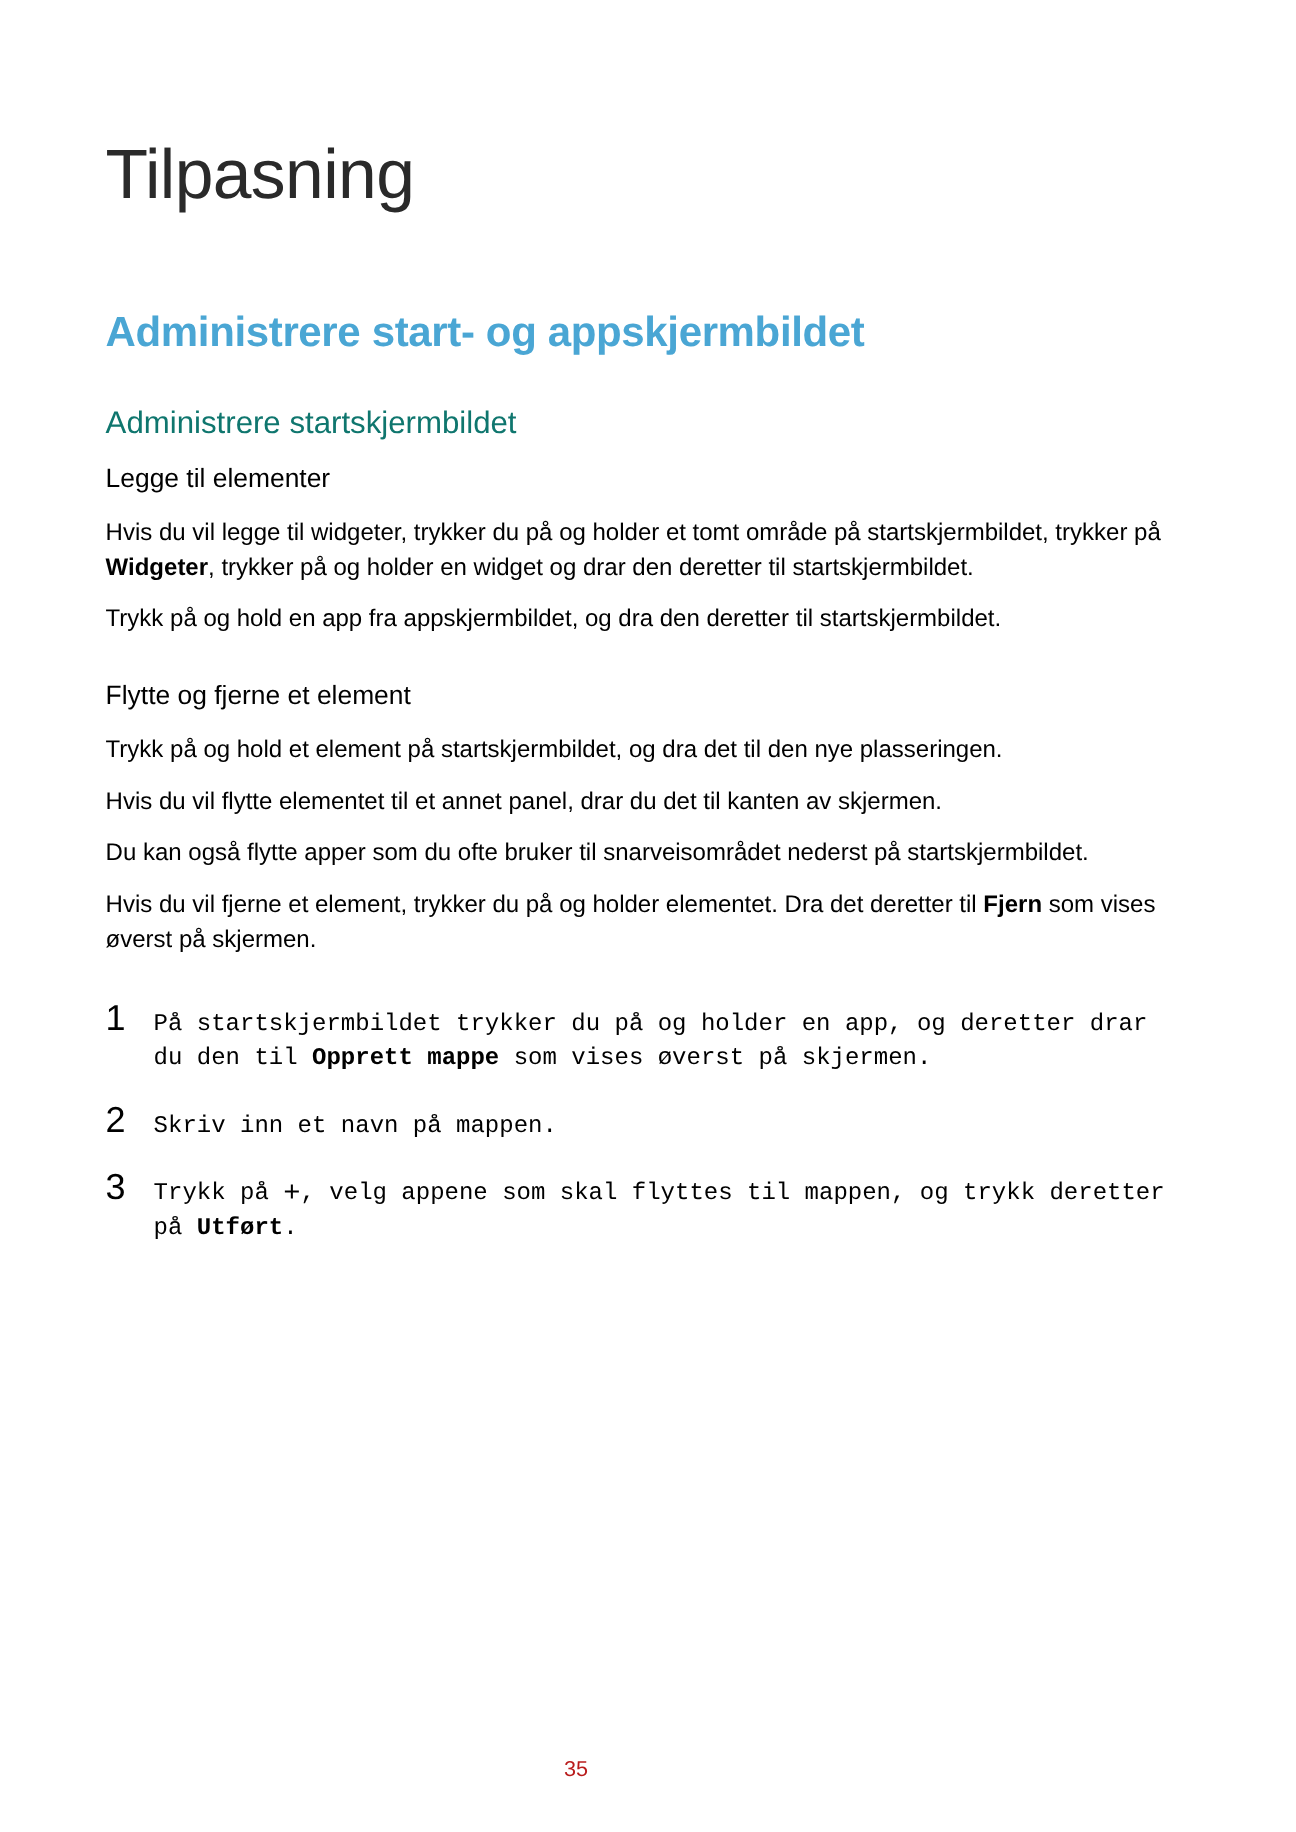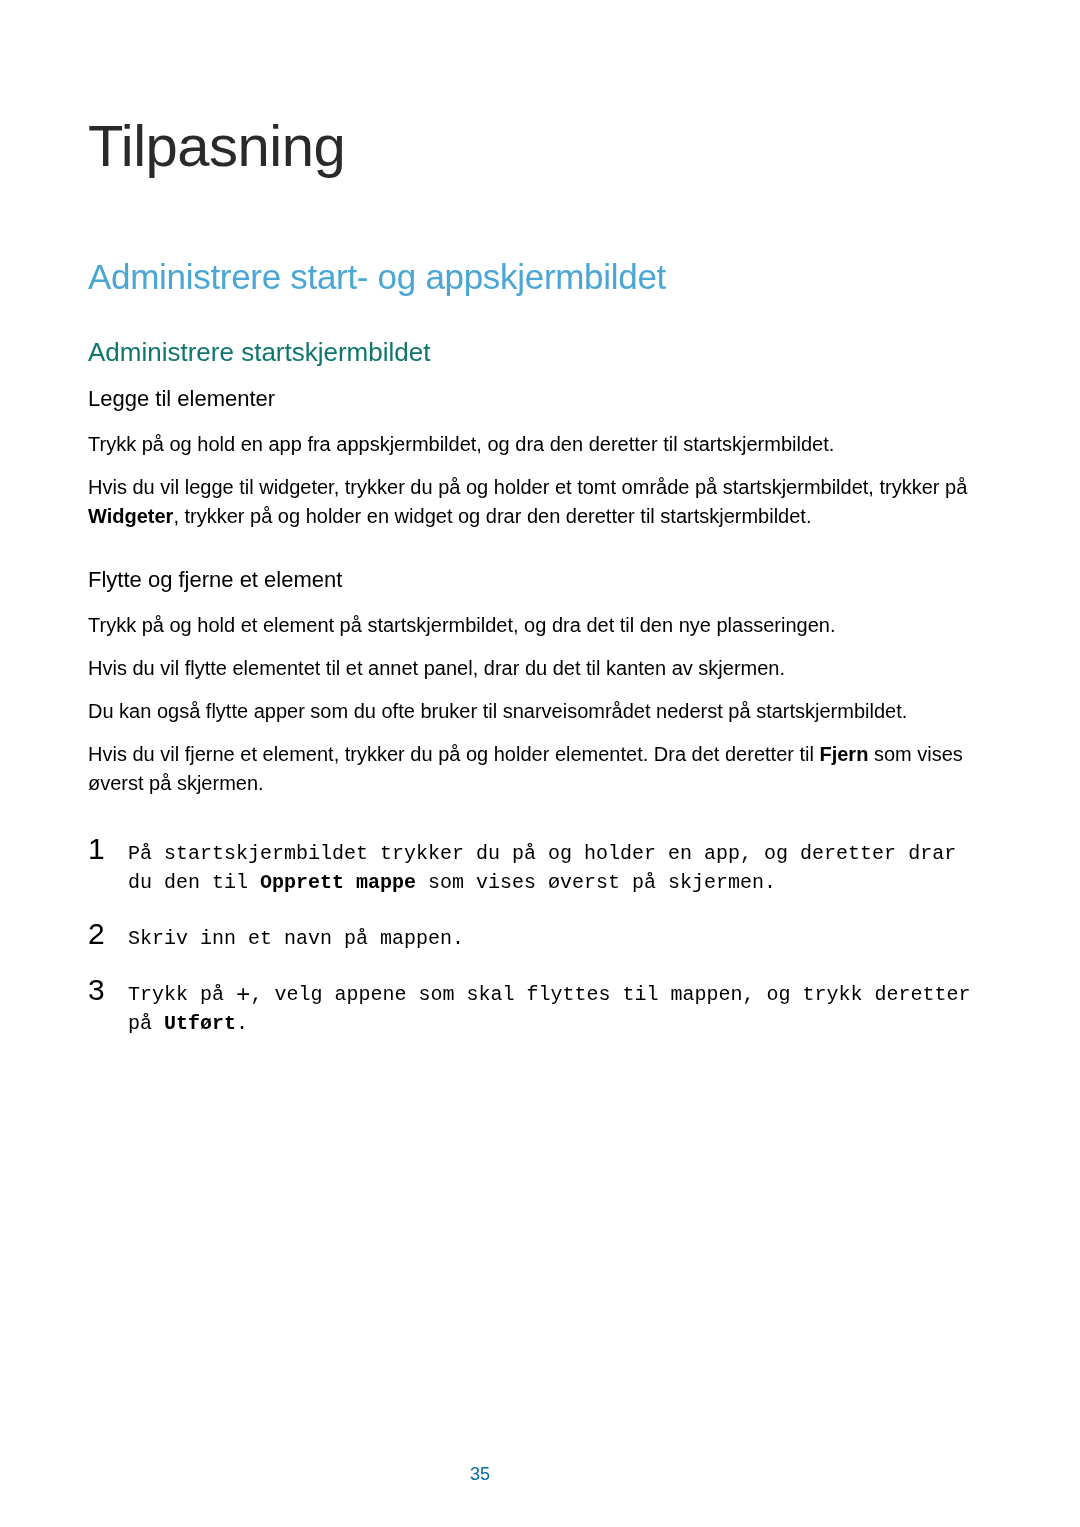--- a/index.html
+++ b/index.html
@@ -12,21 +12,21 @@
   }
   .h1 {
     font-size: 58px;
     font-weight: 400;
     color: #2a2a2a;
     margin-bottom: 78px;
     letter-spacing: -0.5px;
   }
   .h2 {
     font-size: 35px;
-    font-weight: 400;
+    font-weight: 700;
     color: #4aa6d4;
     margin-bottom: 40px;
     letter-spacing: -0.3px;
   }
   .h3 {
     font-size: 26px;
     font-weight: 400;
     color: #0f766e;
     margin-bottom: 18px;
   }
@@ -72,40 +72,40 @@
     line-height: 0;
     vertical-align: -2px;
   }
   .page-num {
     position: absolute;
     bottom: 42px;
     left: 0;
     width: 960px;
     text-align: center;
     font-size: 18px;
-    color: #0369a1;
+    color: #b91c1c;
   }
 </style>
 </head>
 <body>
 
 <div class="page">
 
   <h1 class="h1">Tilpasning</h1>
 
   <h2 class="h2">Administrere start- og appskjermbildet</h2>
 
   <h3 class="h3">Administrere startskjermbildet</h3>
 
   <div class="section">
     <h4 class="h4">Legge til elementer</h4>
-    <p class="para">Trykk på og hold en app fra appskjermbildet, og dra den deretter til startskjermbildet.</p>
     <p class="para">
       <span>Hvis du vil legge til widgeter, trykker du på og holder et tomt område på startskjermbildet, trykker på </span><span class="bold">Widgeter</span><span>, trykker på og holder en widget og drar den deretter til startskjermbildet.</span>
     </p>
+    <p class="para">Trykk på og hold en app fra appskjermbildet, og dra den deretter til startskjermbildet.</p>
   </div>
 
   <div class="section">
     <h4 class="h4">Flytte og fjerne et element</h4>
     <p class="para">Trykk på og hold et element på startskjermbildet, og dra det til den nye plasseringen.</p>
     <p class="para">Hvis du vil flytte elementet til et annet panel, drar du det til kanten av skjermen.</p>
     <p class="para">Du kan også flytte apper som du ofte bruker til snarveisområdet nederst på startskjermbildet.</p>
     <p class="para">
       <span>Hvis du vil fjerne et element, trykker du på og holder elementet. Dra det deretter til </span><span class="bold">Fjern</span><span> som vises øverst på skjermen.</span>
     </p>

